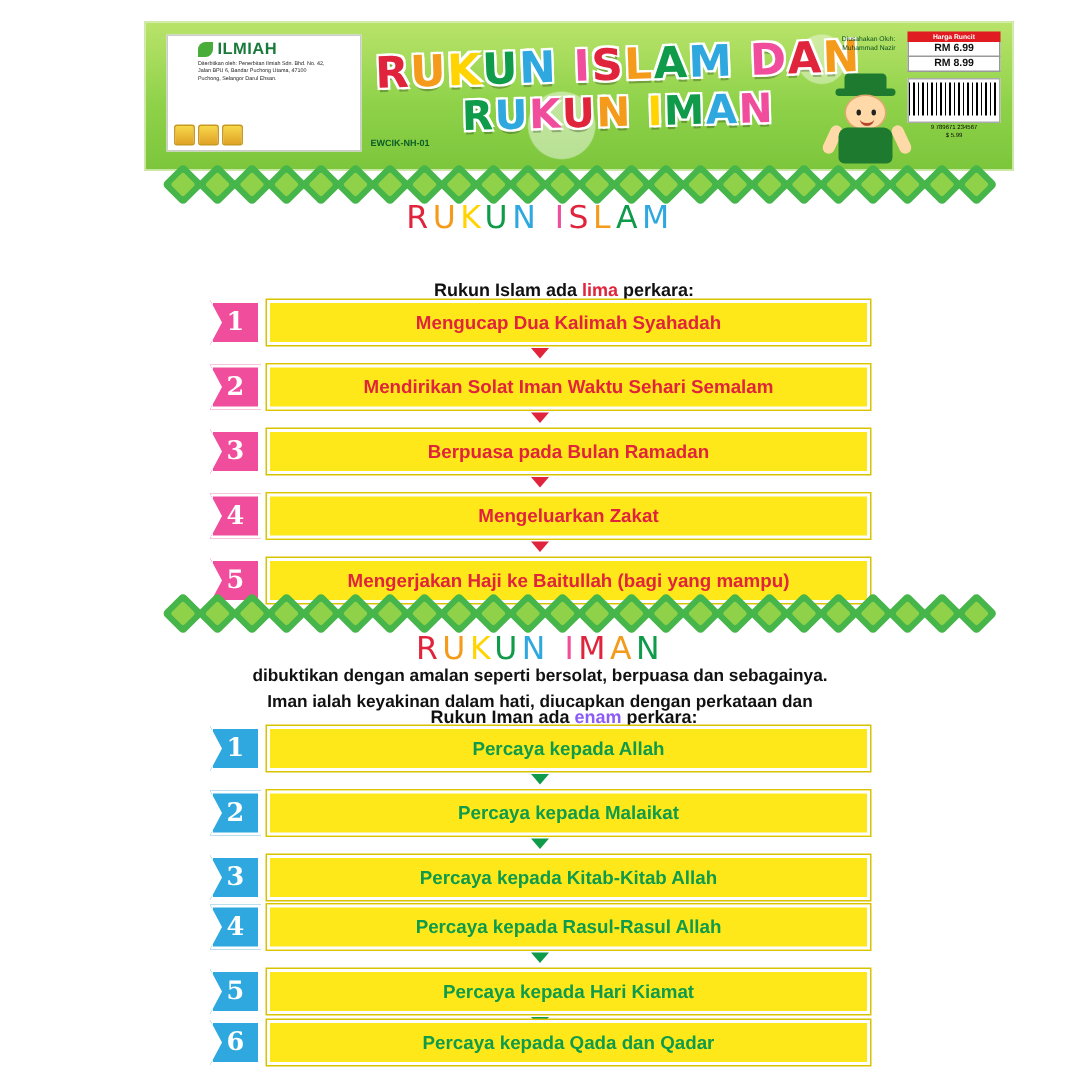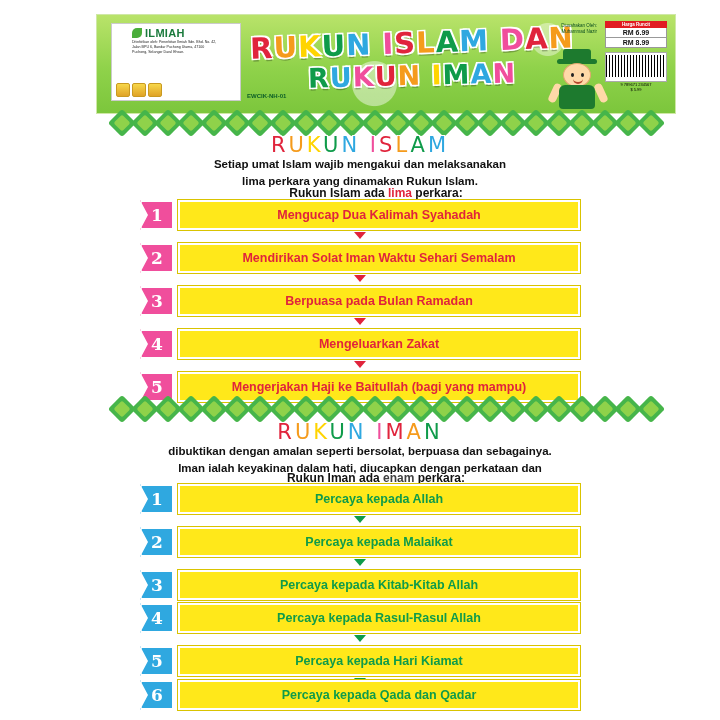--- a/index.html
+++ b/index.html
@@ -308,24 +308,20 @@
       <i></i>
       <i></i>
       <i></i>
       <i></i>
   </div>
 
   <div class="sec-title" style="top:133px">
     <span style="color:#e0243c">R</span><span style="color:#f59b1c">U</span><span style="color:#ffd400">K</span><span style="color:#0f9b4a">U</span><span style="color:#2fa8e0">N</span><span>&nbsp;</span><span style="color:#f04e9c">I</span><span style="color:#e0243c">S</span><span style="color:#f59b1c">L</span><span style="color:#0f9b4a">A</span><span style="color:#2fa8e0">M</span>
   </div>
 
-  <div class="sec-desc" style="top:156px">
-    <div>Setiap umat Islam wajib mengakui dan melaksanakan</div>
-    <div>lima perkara yang dinamakan Rukun Islam.</div>
-  </div>
 
   <div class="sec-lead" style="top:186px">
     <em>Rukun Islam ada </em><em style="color:#e0243c">lima</em><em> perkara:</em>
   </div>
 
   <div class="row" style="top:200px">
     <div class="num">1</div>
     <div class="bar">Mengucap Dua Kalimah Syahadah</div>
   </div>
   <div class="arrow" style="top:232px"></div>
@@ -383,21 +379,21 @@
   <div class="sec-title" style="top:420px">
     <span style="color:#e0243c">R</span><span style="color:#f59b1c">U</span><span style="color:#ffd400">K</span><span style="color:#0f9b4a">U</span><span style="color:#2fa8e0">N</span><span>&nbsp;</span><span style="color:#f04e9c">I</span><span style="color:#e0243c">M</span><span style="color:#f59b1c">A</span><span style="color:#0f9b4a">N</span>
   </div>
 
   <div class="sec-desc" style="top:443px">
     <div>dibuktikan dengan amalan seperti bersolat, berpuasa dan sebagainya.</div>
     <div>Iman ialah keyakinan dalam hati, diucapkan dengan perkataan dan</div>
   </div>
 
   <div class="sec-lead" style="top:471px">
-    <em>Rukun Iman ada </em><em style="color:#404040">enam</em><em> perkara:</em>
+    <em>Rukun Iman ada </em><em style="color:#8b5cf6">enam</em><em> perkara:</em>
   </div>
 
   <div class="row" style="top:484px">
     <div class="num blue">1</div>
     <div class="bar green">Percaya kepada Allah</div>
   </div>
   <div class="arrow green" style="top:516px"></div>
 
   <div class="row" style="top:527px">
     <div class="num blue">2</div>

